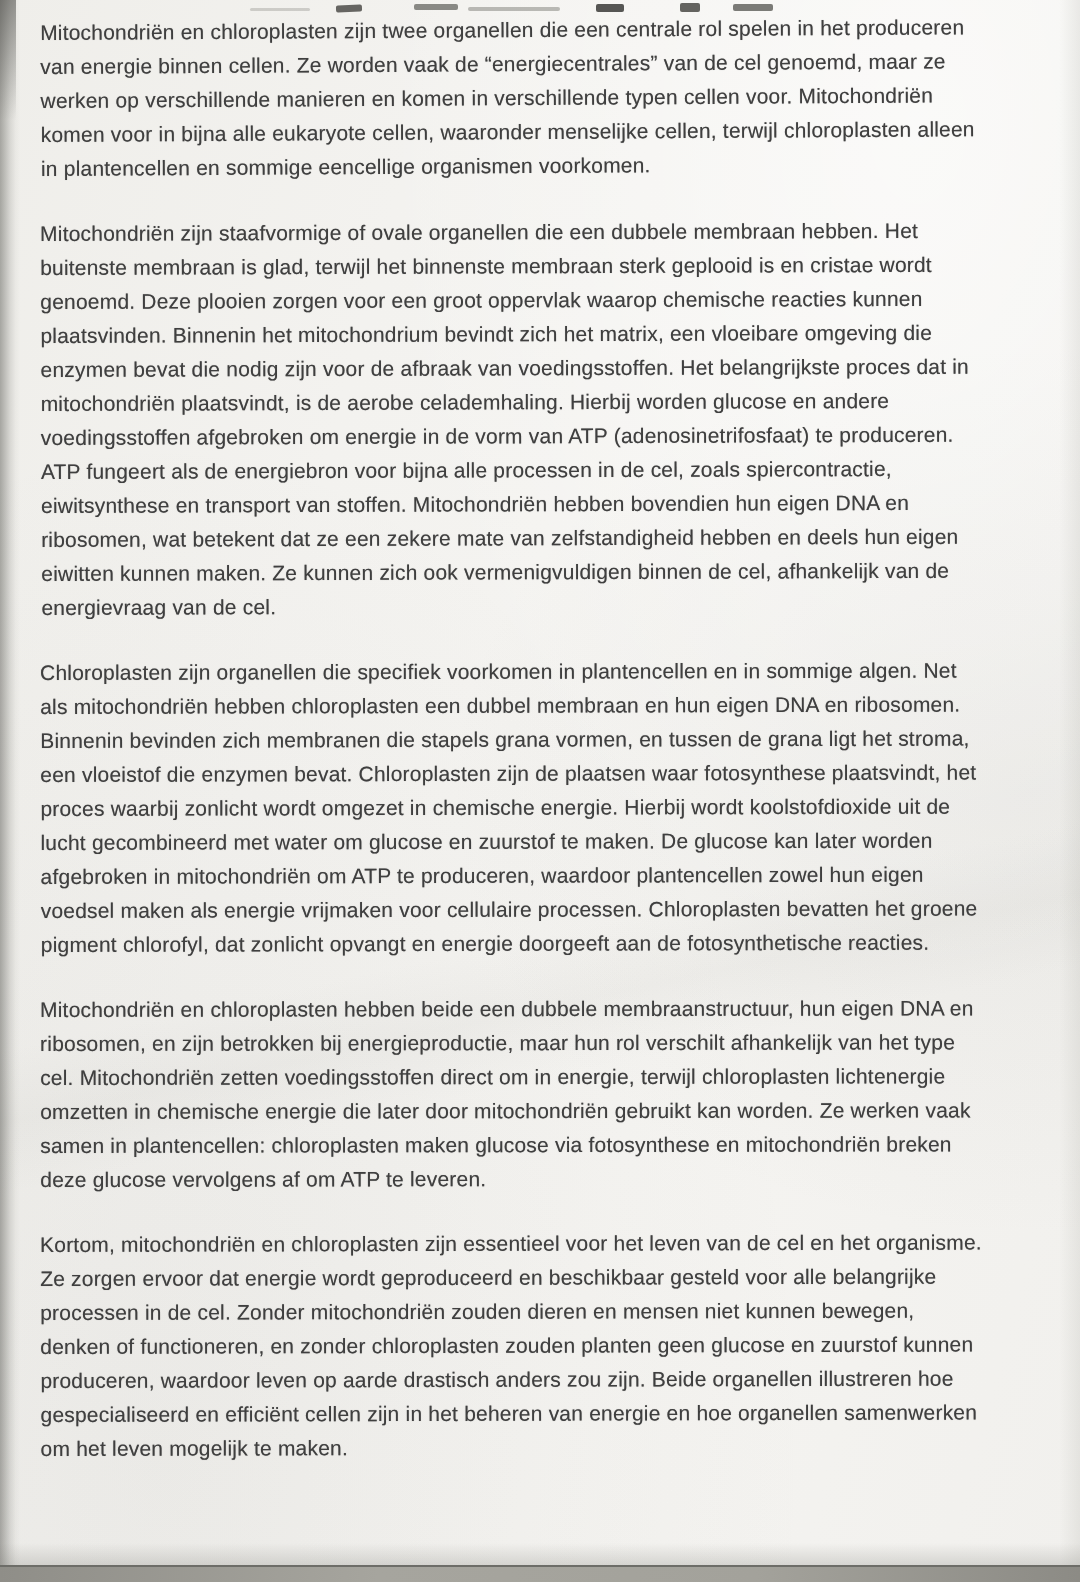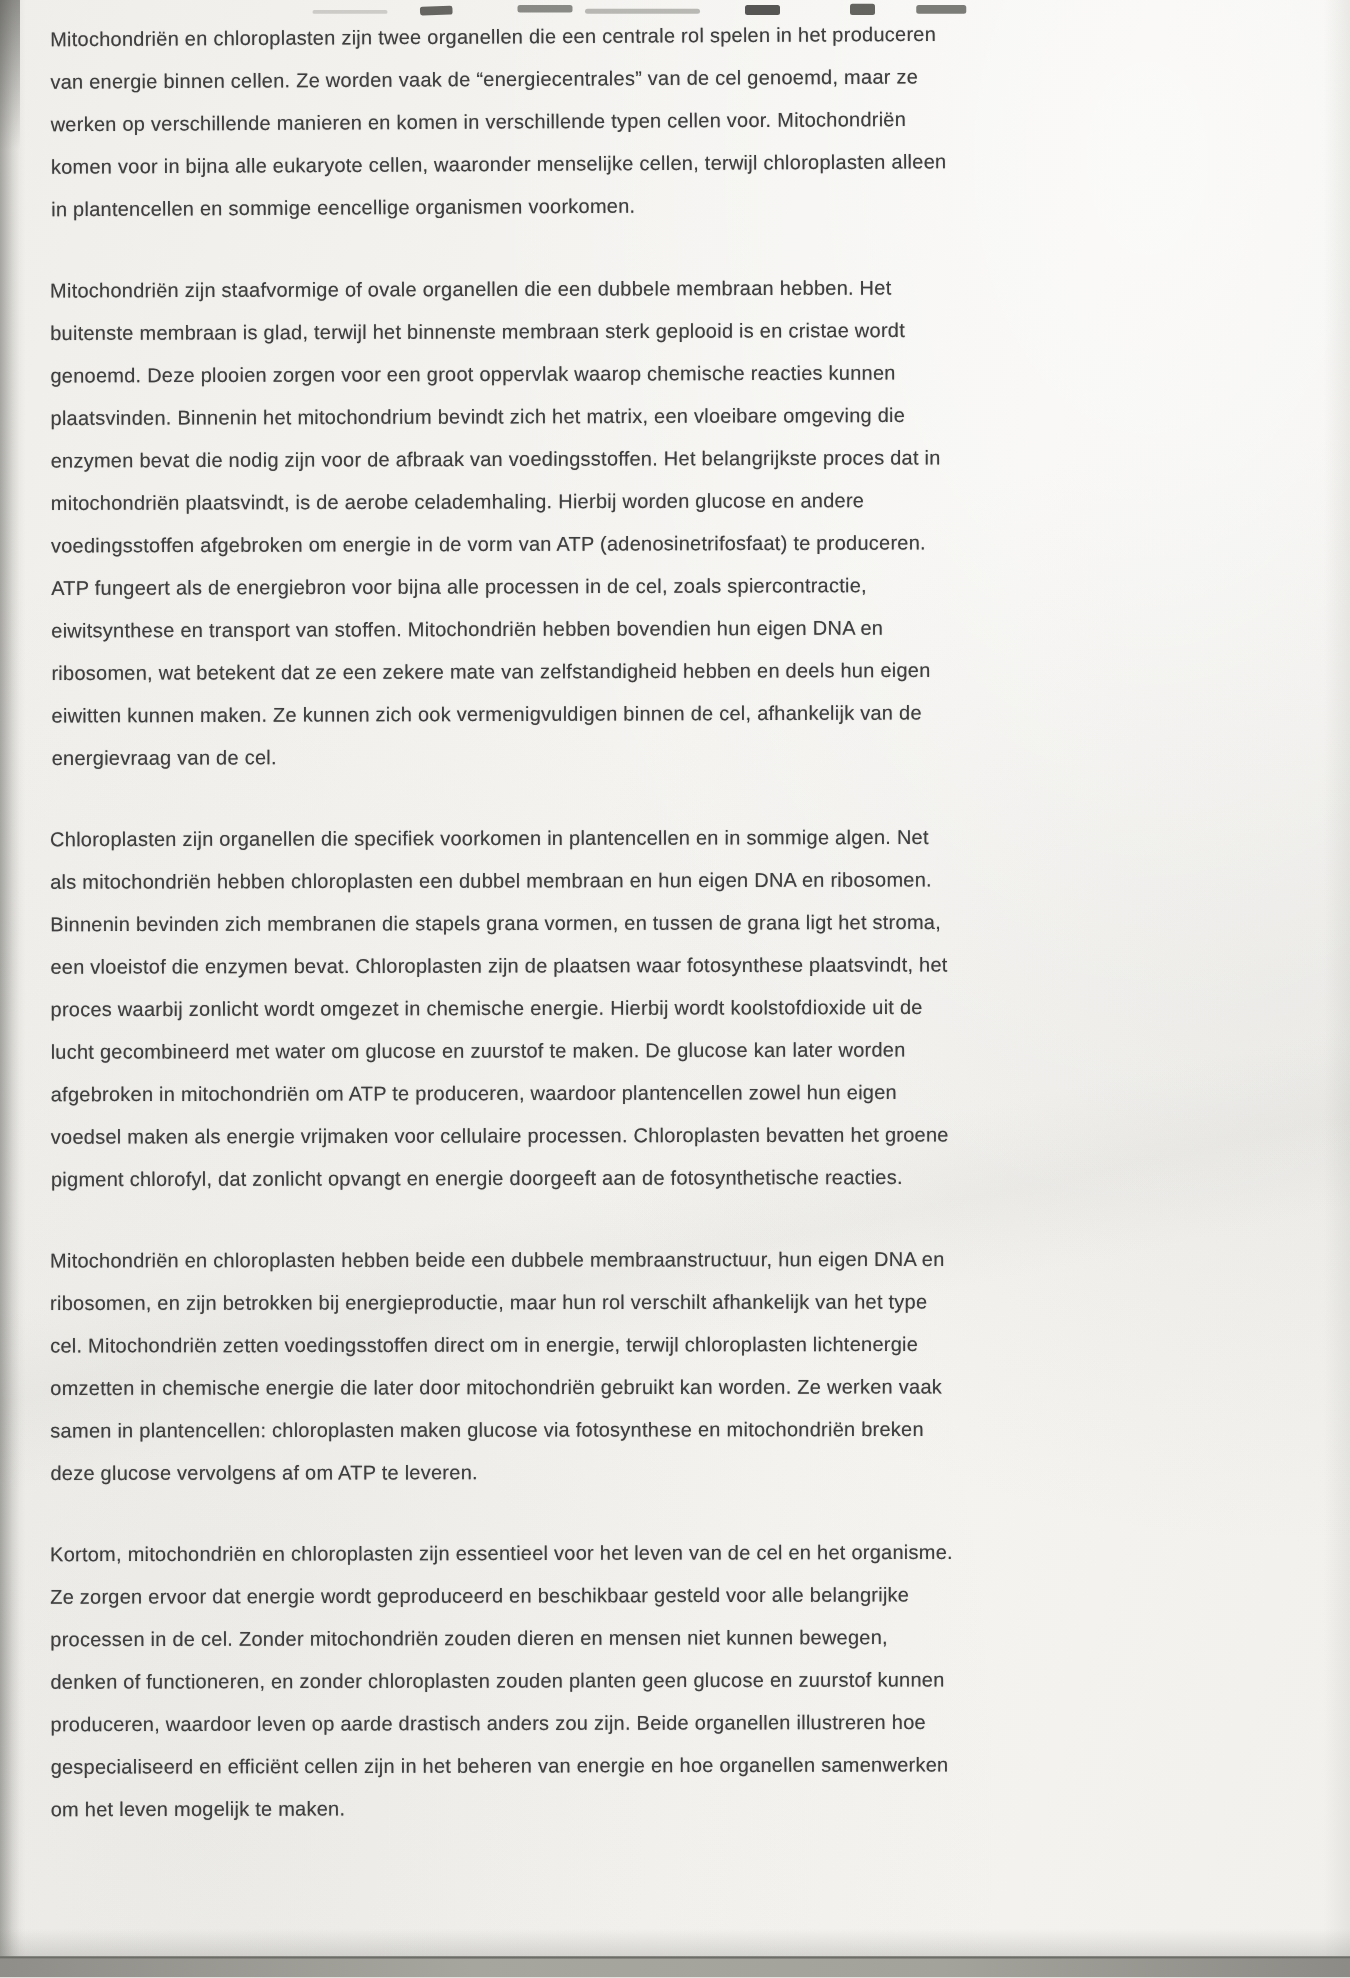--- a/index.html
+++ b/index.html
@@ -63,21 +63,21 @@
   .mark.m5 { left: 680px; top: 3px; width: 20px; height: 9px; background: rgba(62,62,59,0.80); }
   .mark.m6 { left: 733px; top: 4px; width: 40px; height: 7px; background: rgba(70,70,66,0.70); }
   .mark.m7 { left: 250px; top: 8px; width: 60px; height: 3px; background: rgba(120,120,114,0.30); }
 
   .document-body {
     position: absolute;
     left: 40px;
     top: 16px;
     width: 1006px;
     color: #3f3f3f;
-    font-size: 16px;
+    font-size: 21px;
     line-height: 34px;
     letter-spacing: 0.2px;
   }
   .paragraph { margin: 0 0 31px 0; transform-origin: 0 0; }
   .paragraph:nth-child(1) { transform: rotate(-0.35deg); }
   .paragraph:nth-child(2) { transform: rotate(-0.20deg); }
   .paragraph:nth-child(3) { transform: rotate(-0.15deg); }
   .paragraph:nth-child(4) { transform: rotate(-0.10deg); }
   .paragraph:nth-child(5) { transform: rotate(-0.15deg); }
   .line {

